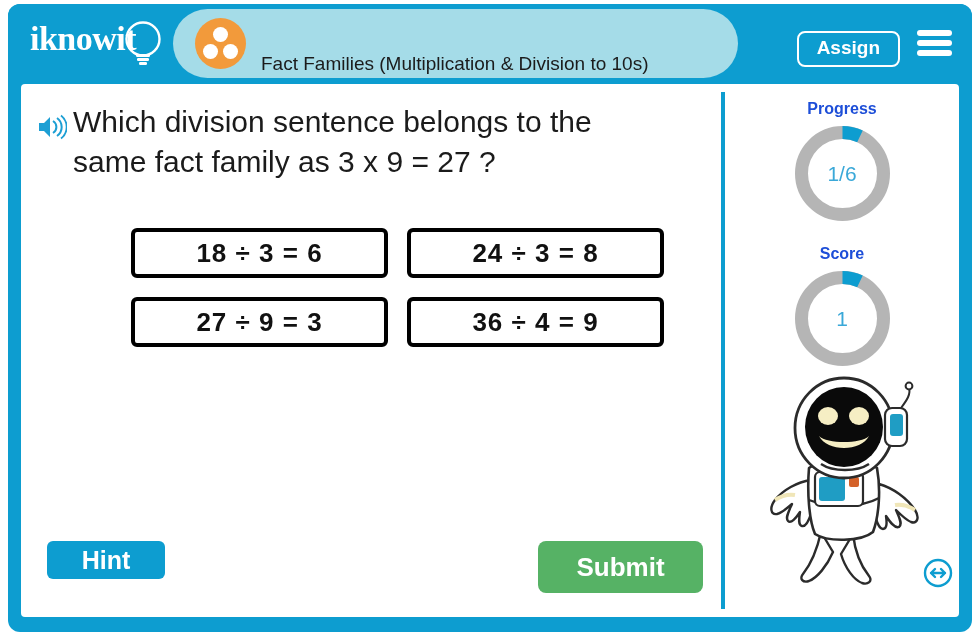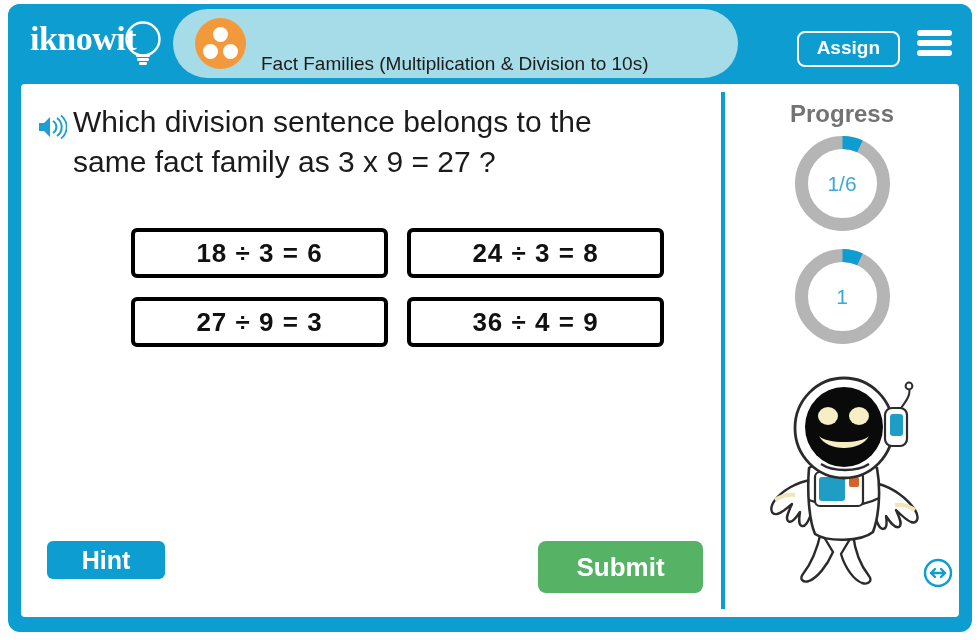--- a/index.html
+++ b/index.html
@@ -253,23 +253,23 @@
     top: 0;
     width: 234px;
     height: 533px;
   }
 
   .meter { position: absolute; width: 234px; text-align: center; }
   .meter.progress { top: 16px; }
   .meter.score    { top: 161px; }
 
   .meter-label {
-    font-size: 24px;
-    font-weight: bold;
-    color: #737373;
+    font-size: 16px;
+    font-weight: bold;
+    color: #1d4ed8;
     margin-bottom: 4px;
   }
 
   .ring-wrap {
     position: relative;
     width: 103px;
     height: 103px;
     margin: 0 auto;
   }
   .ring-value {
@@ -372,20 +372,21 @@
         <div class="ring-wrap">
           <svg width="103" height="103" viewBox="0 0 103 103">
             <circle cx="51.5" cy="51.5" r="41" fill="none" stroke="#b5b5b5" stroke-width="13"></circle>
             <circle id="progress-arc" cx="51.5" cy="51.5" r="41" fill="none" stroke="#0d9dd0" stroke-width="13" transform="rotate(-90 51.5 51.5)" stroke-dasharray="18.032741831605414 239.5778557627576"></circle>
           </svg>
           <div class="ring-value">1/6</div>
         </div>
       </div>
 
       <div class="meter score">
+        <div class="meter-label">Score</div>
         <div class="ring-wrap">
           <svg width="103" height="103" viewBox="0 0 103 103">
             <circle cx="51.5" cy="51.5" r="41" fill="none" stroke="#b5b5b5" stroke-width="13"></circle>
             <circle id="score-arc" cx="51.5" cy="51.5" r="41" fill="none" stroke="#0d9dd0" stroke-width="13" transform="rotate(-90 51.5 51.5)" stroke-dasharray="18.032741831605414 239.5778557627576"></circle>
           </svg>
           <div class="ring-value">1</div>
         </div>
       </div>
 
       <svg class="astronaut" viewBox="0 0 190 215">

